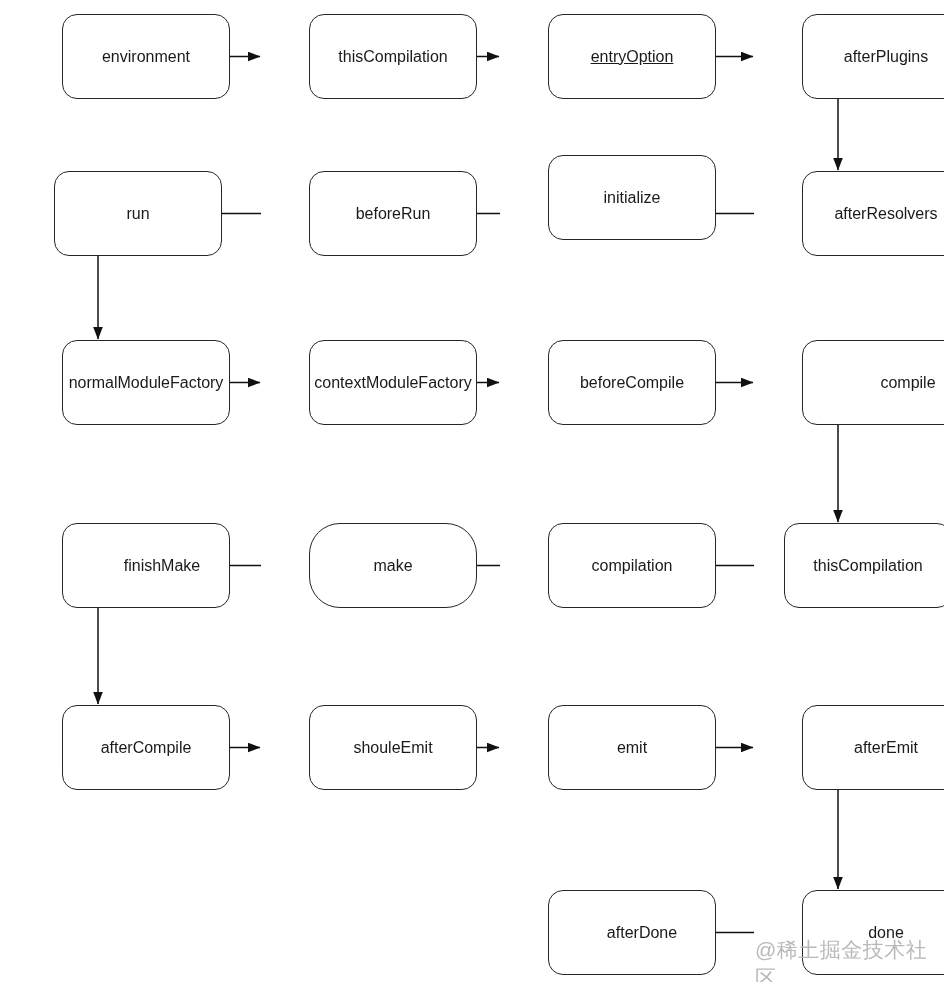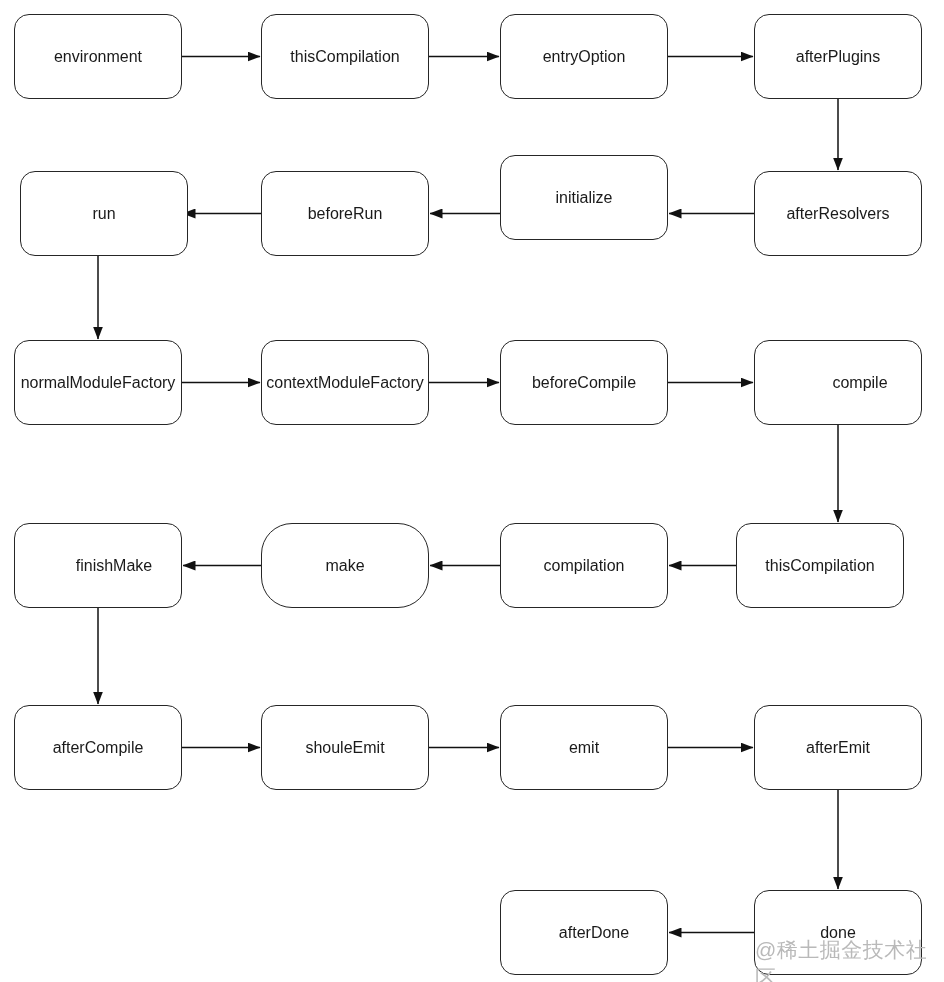--- a/index.html
+++ b/index.html
@@ -25,20 +25,21 @@
     background: var(--node-fill, #ffffff);
     border: 1.6px solid var(--node-border, #262626);
     border-radius: 15px;
     display: flex;
     align-items: center;
     justify-content: center;
     font-size: 16px;
     color: var(--node-text, #1a1a1a);
     white-space: nowrap;
     z-index: 2;
+    margin-left: 48px;
   }
   .watermark {
     position: absolute;
     left: 755px;
     top: 936px;
     font-size: 21px;
     letter-spacing: 0.5px;
     color: var(--wm-color, #b9b9b9);
     z-index: 3;
     pointer-events: none;
@@ -75,26 +76,26 @@
         <line x1="429" y1="747.5" x2="499" y2="747.5" stroke="#111111" stroke-width="1.5" marker-end="url(#arrowhead)"></line>
         <line x1="668" y1="747.5" x2="753" y2="747.5" stroke="#111111" stroke-width="1.5" marker-end="url(#arrowhead)"></line>
         <line x1="838" y1="790" x2="838" y2="889" stroke="#111111" stroke-width="1.5" marker-end="url(#arrowhead)"></line>
         <line x1="754" y1="932.5" x2="669" y2="932.5" stroke="#111111" stroke-width="1.5" marker-end="url(#arrowhead)"></line>
       </g>
   </svg>
 
   <div id="nodes-layer">
       <div class="node" style="left: 14px; top: 14px;">environment</div>
       <div class="node" style="left: 261px; top: 14px;">thisCompilation</div>
-      <div class="node" style="left: 500px; top: 14px;">entryOption</div>
+      <div class="node" style="left: 500px; top: 14px; text-decoration: underline;">entryOption</div>
       <div class="node" style="left: 754px; top: 14px;">afterPlugins</div>
       <div class="node" style="left: 754px; top: 171px;">afterResolvers</div>
       <div class="node" style="left: 500px; top: 155px; text-align: right;">initialize</div>
       <div class="node" style="left: 261px; top: 171px;">beforeRun</div>
-      <div class="node" style="left: 20px; top: 171px;">run</div>
+      <div class="node" style="left: 6px; top: 171px;">run</div>
       <div class="node" style="left: 14px; top: 340px;">normalModuleFactory</div>
       <div class="node" style="left: 261px; top: 340px;">contextModuleFactory</div>
       <div class="node" style="left: 500px; top: 340px;">beforeCompile</div>
       <div class="node" style="left: 754px; top: 340px; padding-left: 44px;">compile</div>
       <div class="node" style="left: 736px; top: 523px;">thisCompilation</div>
       <div class="node" style="left: 500px; top: 523px; text-align: right;">compilation</div>
       <div class="node" style="left: 261px; top: 523px; border-radius: 31px;">make</div>
       <div class="node" style="left: 14px; top: 523px; padding-left: 32px;">finishMake</div>
       <div class="node" style="left: 14px; top: 705px;">afterCompile</div>
       <div class="node" style="left: 261px; top: 705px;">shouleEmit</div>

